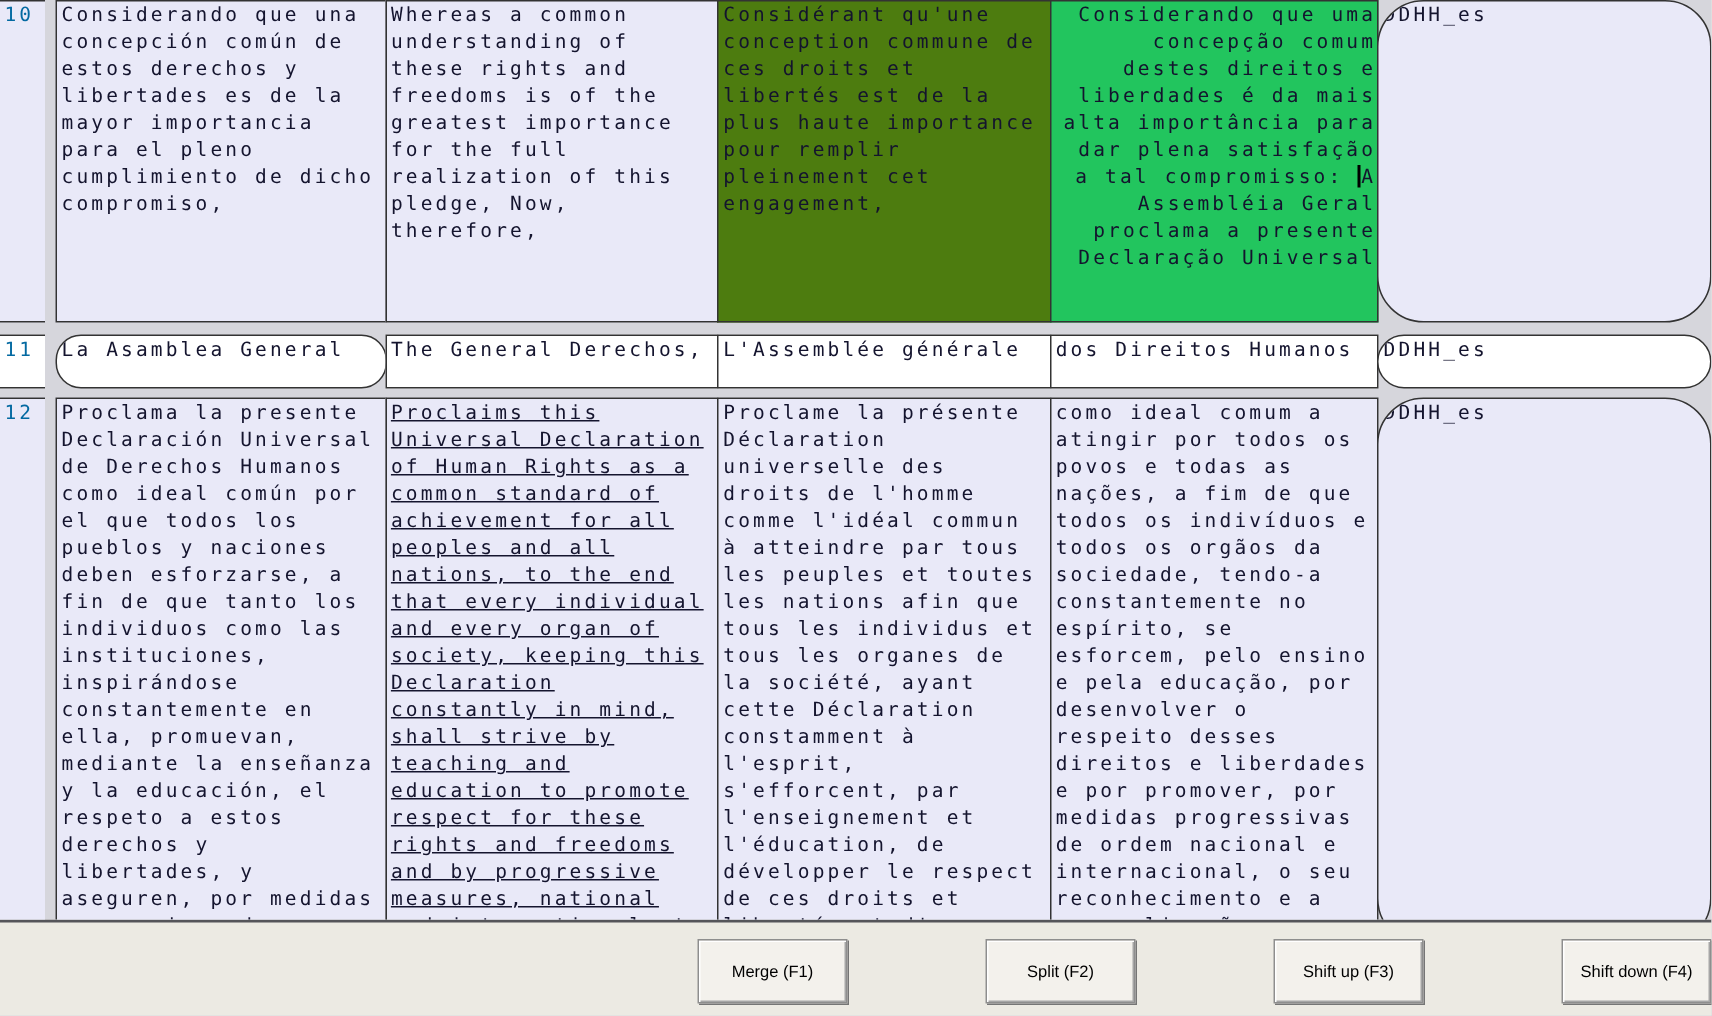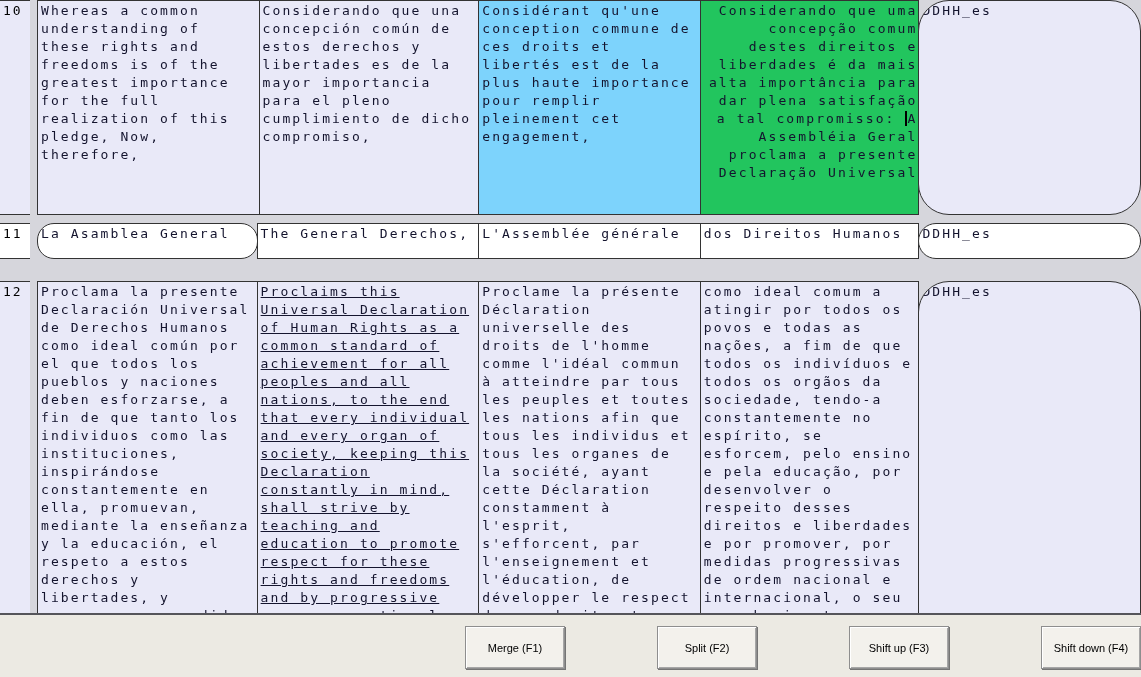--- a/index.html
+++ b/index.html
@@ -6,27 +6,27 @@
   body{
     width:1141px;height:677px;overflow:hidden;
     background:#ECEAE3;
     font-family:"DejaVu Sans Mono","Liberation Mono",monospace;
   }
   .grid{
     position:relative;width:1141px;height:613px;
     background:#D6D6DC;overflow:hidden;
   }
   .row{display:flex;align-items:stretch;margin-bottom:8px;}
-  .row-1{margin-bottom:22px;}
+  .row-1{margin-bottom:6px;}
   .rownum{
     flex:0 0 30px;width:30px;box-sizing:border-box;
     margin-right:7px;
     padding:1px 0 0 3px;
     font-size:13px;letter-spacing:2px;line-height:18px;
-    color:#000000;
+    color:#0369a1;
     border-top:1px solid #333;border-bottom:1px solid #333;
   }
   .cell{
     box-sizing:border-box;
     border:1px solid #333;
     padding:1px 1px 2px 3px;
     font-size:13px;line-height:18px;letter-spacing:2.1px;
     color:#14142E;
     white-space:pre-wrap;
     overflow:hidden;
@@ -66,38 +66,38 @@
     text-align:center;
     cursor:default;
   }
 </style>
 </head>
 <body>
 
 <div class="grid">
     <div class="row row-0">
       <div class="rownum" style="background: rgb(233, 233, 248);">10</div>
+      <div class="cell col-0" style="background: rgb(233, 233, 248);">Considerando que una
+concepción común de
+estos derechos y
+libertades es de la
+mayor importancia
+para el pleno
+cumplimiento de dicho
+compromiso,</div>
       <div class="cell col-1" style="background: rgb(233, 233, 248);">Whereas a common
 understanding of
 these rights and
 freedoms is of the
 greatest importance
 for the full
 realization of this
 pledge, Now,
 therefore,</div>
-      <div class="cell col-0" style="background: rgb(233, 233, 248);">Considerando que una
-concepción común de
-estos derechos y
-libertades es de la
-mayor importancia
-para el pleno
-cumplimiento de dicho
-compromiso,</div>
-      <div class="cell col-2" style="background: #7dd3fc;">Considérant qu'une
+      <div class="cell col-2" style="background: #4d7c0f;">Considérant qu'une
 conception commune de
 ces droits et
 libertés est de la
 plus haute importance
 pour remplir
 pleinement cet
 engagement,</div>
       <div class="cell col-3" style="background: #22c55e; text-align: right;"><span>Considerando que uma
 concepção comum
 destes direitos e

